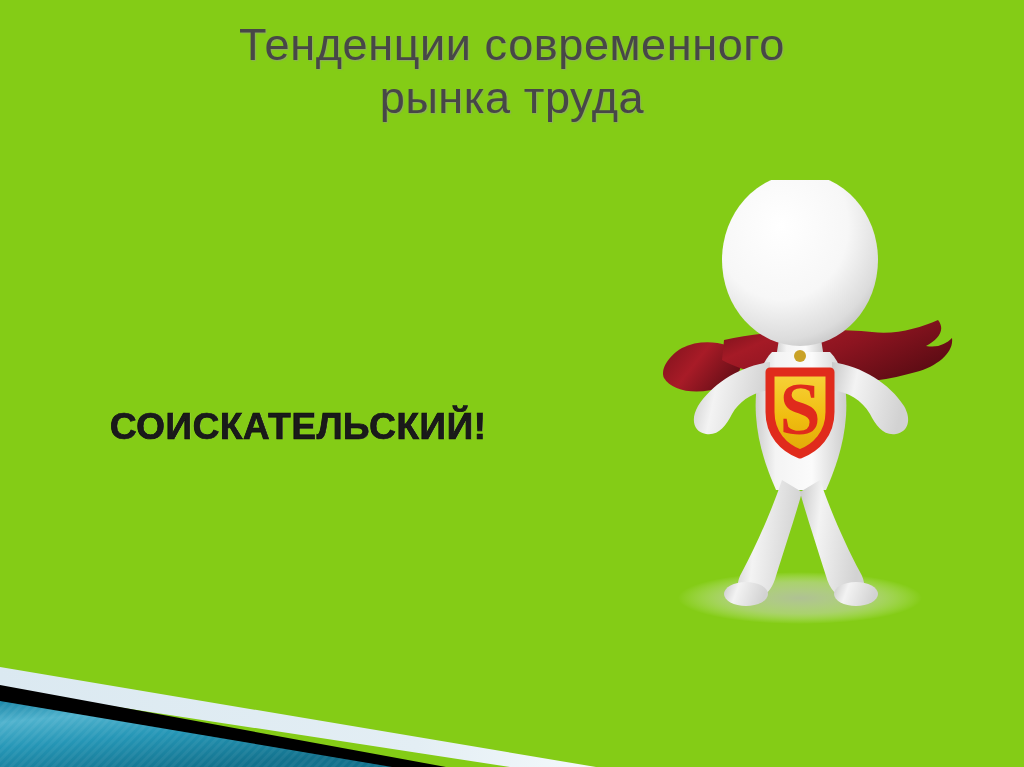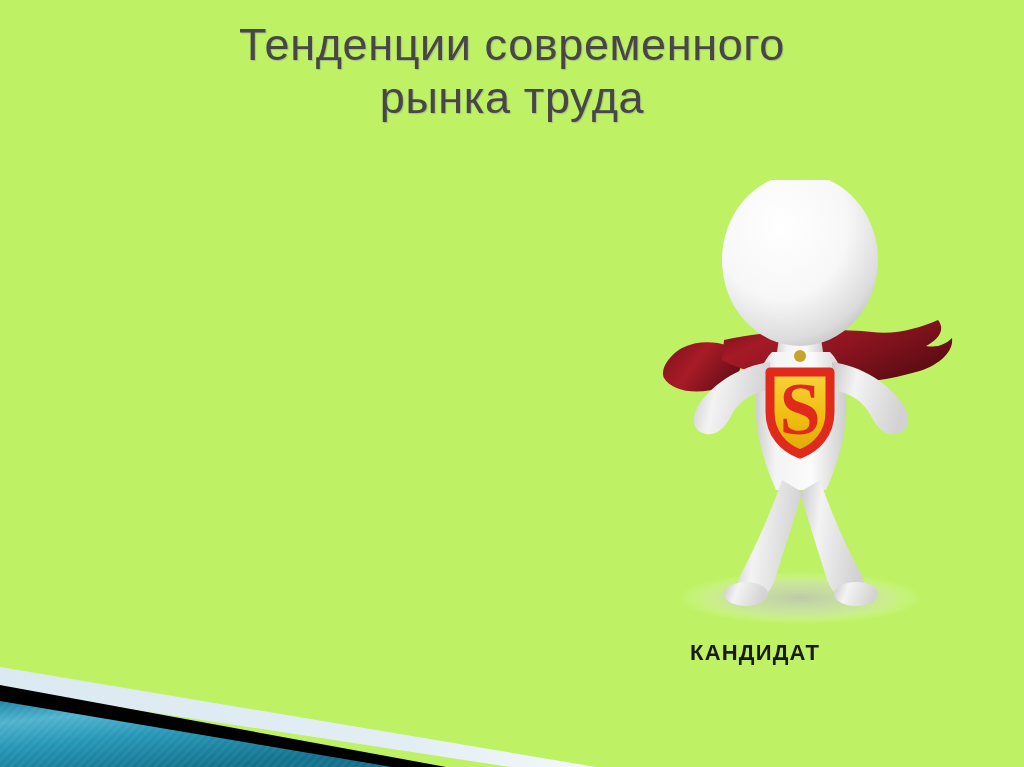--- a/index.html
+++ b/index.html
@@ -11,21 +11,21 @@
     width: 1024px;
     height: 767px;
     overflow: hidden;
     font-family: "Liberation Sans", "DejaVu Sans", sans-serif;
   }
 
   #slide {
     position: relative;
     width: 1024px;
     height: 767px;
-    background: #bef264;
+    background: #84cc16;
     overflow: hidden;
   }
 
   
   .slide-title {
     position: absolute;
     left: 120px;
     top: 18px;
     width: 784px;
     text-align: center;
@@ -98,20 +98,21 @@
 </style>
 </head>
 <body>
 
 <div id="slide">
 
   <div class="slide-title">Тенденции современного
 рынка труда</div>
 
 
+  <div class="market-value">СОИСКАТЕЛЬСКИЙ!</div>
 
   <div class="hero-figure">
     <svg viewBox="0 0 360 450" xmlns="http://www.w3.org/2000/svg" aria-hidden="true">
       <defs>
         <radialGradient id="headGrad" cx="38%" cy="30%" r="78%">
           <stop offset="0%" stop-color="#ffffff"></stop>
           <stop offset="55%" stop-color="#f7f7f7"></stop>
           <stop offset="85%" stop-color="#dcdcdc"></stop>
           <stop offset="100%" stop-color="#bfbfbf"></stop>
         </radialGradient>
@@ -177,21 +178,20 @@
       <ellipse cx="180" cy="80" rx="78" ry="86" fill="url(#headGrad)"></ellipse>
 
       <circle cx="180" cy="176" r="6" fill="#c9a227"></circle>
 
       <path d="M 150 192 L 210 192 L 210 232 C 210 254 196 268 180 274 C 164 268 150 254 150 232 Z" fill="url(#emblemFill)" stroke="#e02b1c" stroke-width="9" stroke-linejoin="round"></path>
 
       <text x="180" y="254" text-anchor="middle" font-family="Liberation Serif, serif" font-size="74" font-weight="700" fill="#e02b1c">S</text>
     </svg>
   </div>
 
-  <div class="candidate-caption">КАНДИДАТ</div>
 
   <div class="deco-bands">
     <svg viewBox="0 0 1024 170" preserveAspectRatio="none" xmlns="http://www.w3.org/2000/svg" aria-hidden="true">
       <defs>
         <linearGradient id="tealGrad" x1="0%" y1="0%" x2="55%" y2="100%">
           <stop offset="0%" stop-color="#1c87a8"></stop>
           <stop offset="25%" stop-color="#4fb2cd"></stop>
           <stop offset="55%" stop-color="#2596b6"></stop>
           <stop offset="100%" stop-color="#12718c"></stop>
         </linearGradient>

